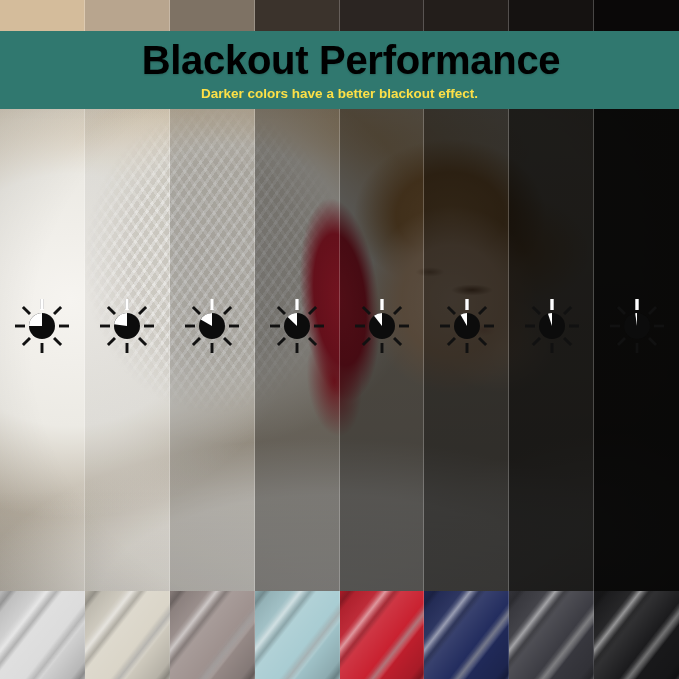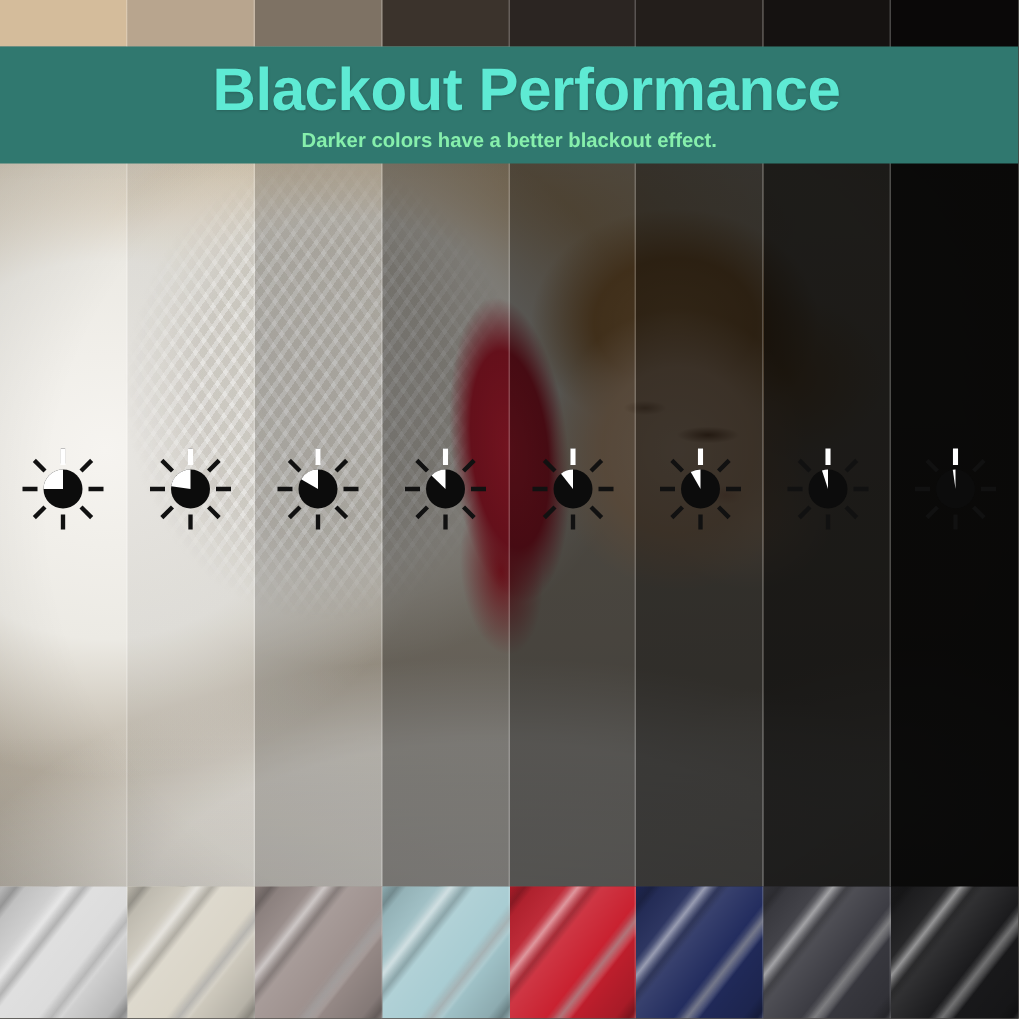--- a/index.html
+++ b/index.html
@@ -359,22 +359,22 @@
             <line x1="16.98" y1="16.98" x2="9.91" y2="9.91" stroke="#111" stroke-width="2.9" stroke-linecap="butt"></line>
             <line x1="29" y1="2" x2="29" y2="13" stroke="#ffffff" stroke-width="3.4" stroke-linecap="butt"></line>
             <circle cx="29" cy="29" r="13" fill="#0c0c0c"></circle>
             <path d="M 29 29 L 29 16.00 A 13 13 0 0 0 27.19 16.13 Z" fill="#ffffff"></path>
           </svg>
         </span>
       </div>
   </div>
 
   <div id="banner" style="background: rgb(48, 120, 111);">
-    <div id="banner-title" style="color: #5eead4; margin-left: 23px;">Blackout Performance</div>
-    <div id="banner-sub" style="color: #86efac;">Darker colors have a better blackout effect.</div>
+    <div id="banner-title" style="color: #000000; margin-left: 23px;">Blackout Performance</div>
+    <div id="banner-sub" style="color: #fde047;">Darker colors have a better blackout effect.</div>
   </div>
 
   <div id="swatches">
     <div class="swatch" style="background-color: rgb(220, 220, 220);">
         <div class="sheen"></div>
         <div class="sheen2"></div>
         <div class="shade"></div>
       </div>
     <div class="swatch" style="background-color: rgb(218, 213, 200);">
         <div class="sheen"></div>

